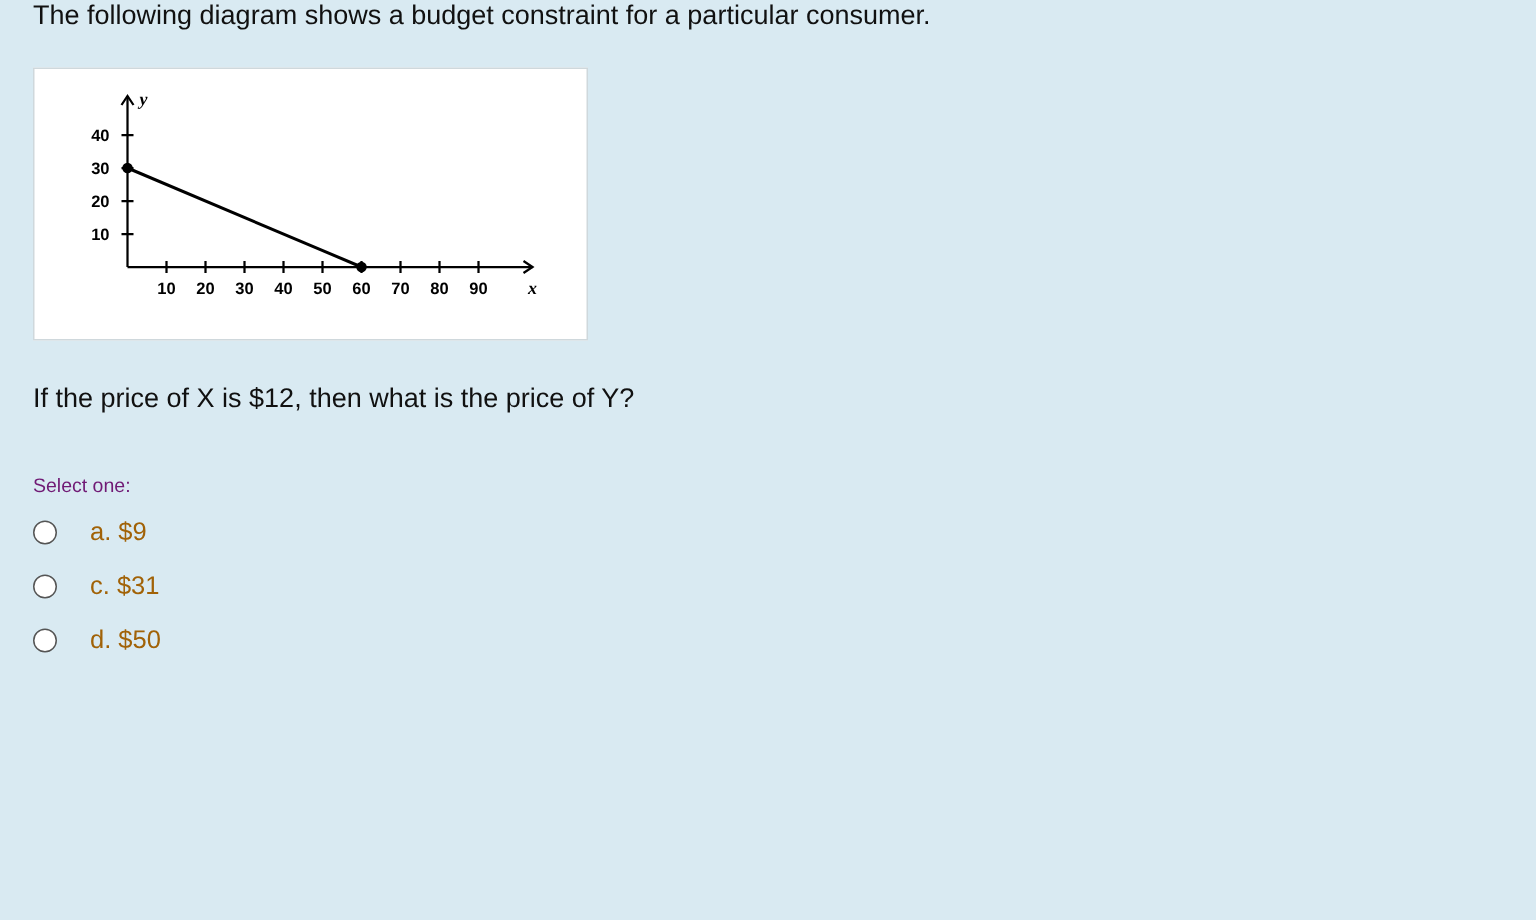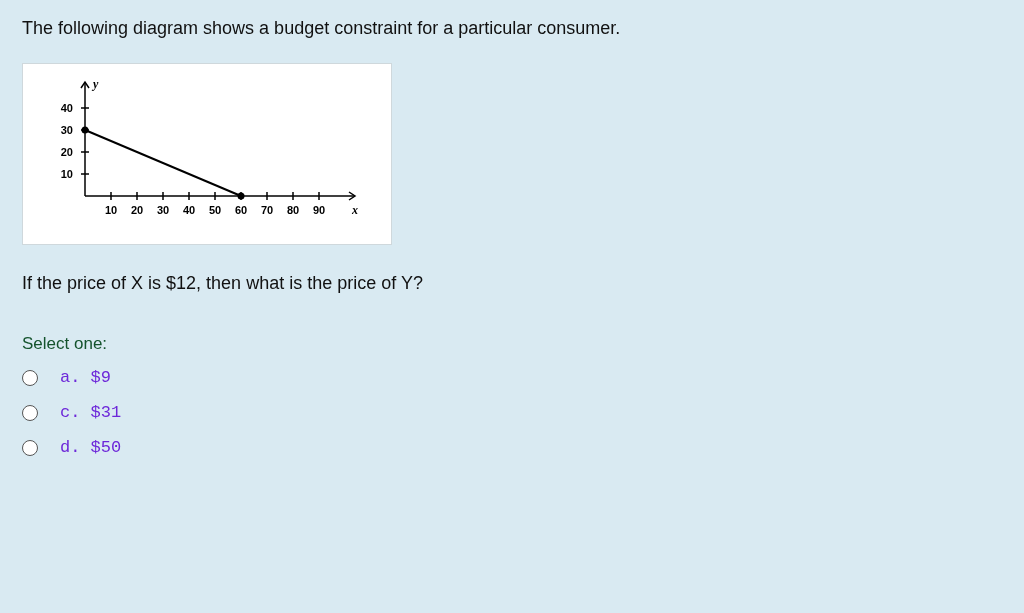--- a/index.html
+++ b/index.html
@@ -3,21 +3,21 @@
 <meta charset="utf-8">
 <style>
   body {
     margin: 0;
     padding: 0;
     font-family: Arial, Helvetica, sans-serif;
     background: #d9eaf2;
     color: #000;
   }
   .page {
-    padding: 18px 22px;
+    padding: 0 22px;
     box-sizing: border-box;
   }
   .question-text {
     font-size: 18px;
     margin-bottom: 24px;
     color: #111;
   }
   .chart-box {
     background: #ffffff;
     border: 1px solid #cfd8dc;
@@ -28,23 +28,23 @@
   }
   .chart-box svg {
     display: block;
   }
   .followup {
     font-size: 18px;
     margin-bottom: 40px;
     color: #111;
   }
   .select-one {
-    font-size: 17px;
+    font-size: 13px;
     margin-bottom: 14px;
-    color: #14532d;
+    color: #701a75;
   }
   .options {
     display: flex;
     flex-direction: column;
     gap: 16px;
   }
   .option-row {
     display: flex;
     align-items: center;
     gap: 22px;
@@ -53,22 +53,22 @@
     width: 16px;
     height: 16px;
     border: 1.5px solid #555;
     border-radius: 50%;
     background: #fff;
     box-sizing: border-box;
     cursor: pointer;
   }
   .option-label {
     font-size: 17px;
-    color: #6d28d9;
-    font-family: Liberation Mono, monospace;
+    color: #a16207;
+    font-family: Liberation Sans, sans-serif;
   }
   .axis-tick {
     font-family: Arial, sans-serif;
     font-size: 11px;
     font-weight: bold;
     fill: #000;
   }
   .axis-label {
     font-family: "Times New Roman", serif;
     font-size: 12px;

